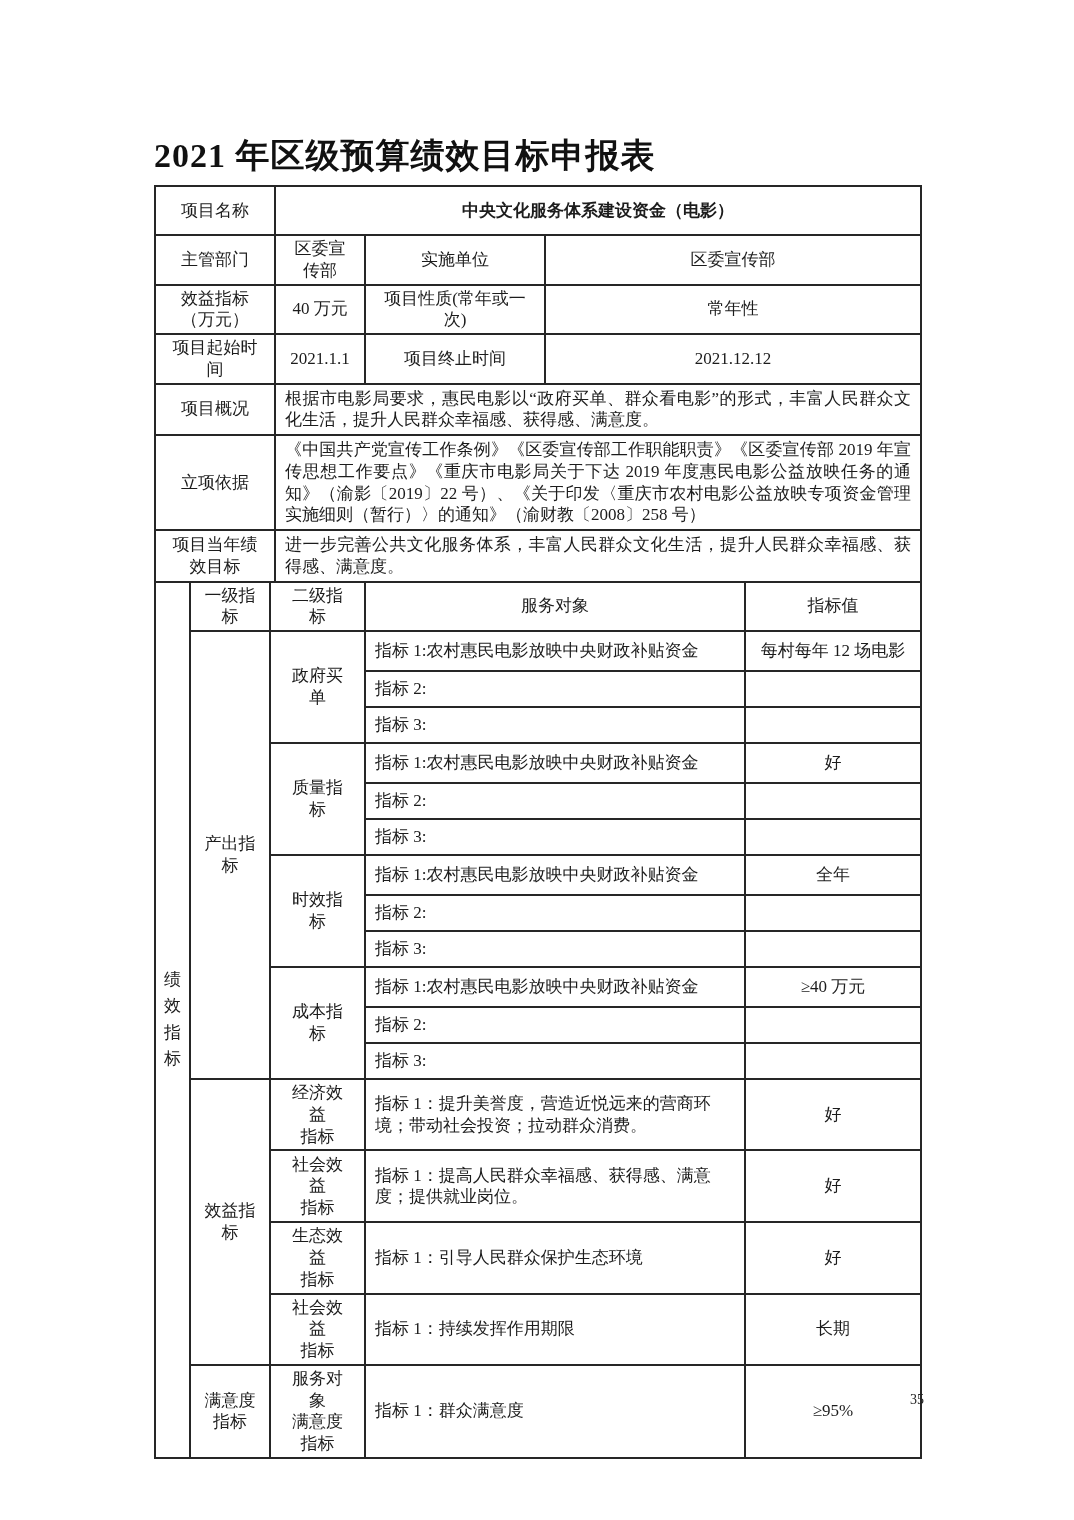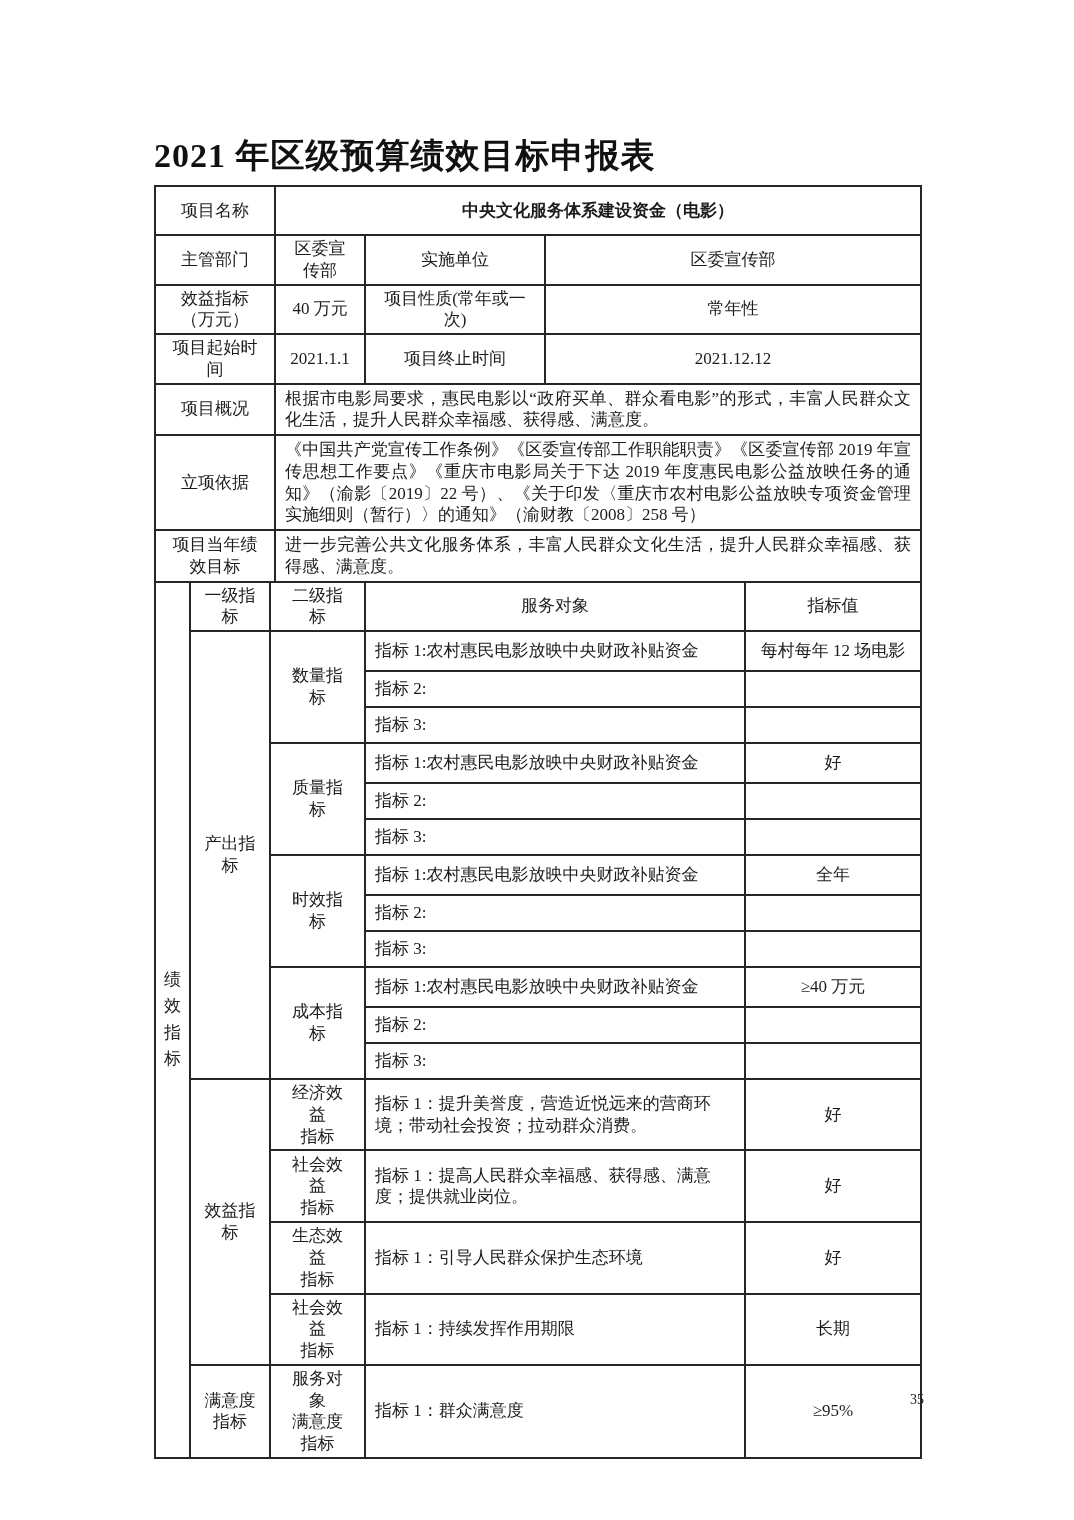--- a/index.html
+++ b/index.html
@@ -100,21 +100,21 @@
     <tbody>
         <tr class="h45">
       <td class="side" rowspan="18"><div>绩效指标</div></td>
       <td class="g">一级指标</td>
       <td class="sg">二级指标</td>
       <td>服务对象</td>
       <td>指标值</td>
     </tr>
     <tr class="h40">
       <td class="g" rowspan="12">产出指标</td>
-      <td class="sg" rowspan="3">数量指标</td>
+      <td class="sg" rowspan="3">政府买单</td>
       <td class="l3">指标 1:农村惠民电影放映中央财政补贴资金</td>
       <td>每村每年 12 场电影</td>
     </tr>
     <tr class="h34">
       <td class="l3">指标 2:</td>
       <td></td>
     </tr>
     <tr class="h34">
       <td class="l3">指标 3:</td>
       <td></td>

